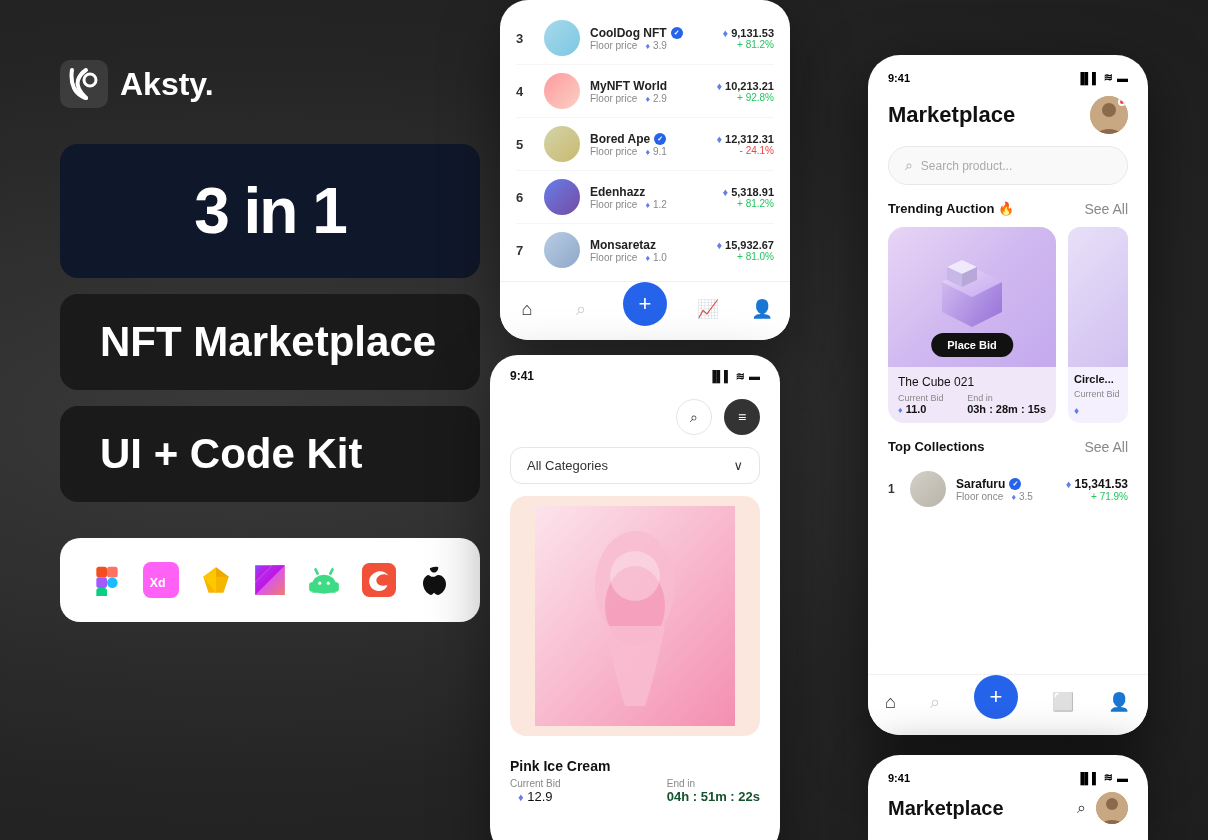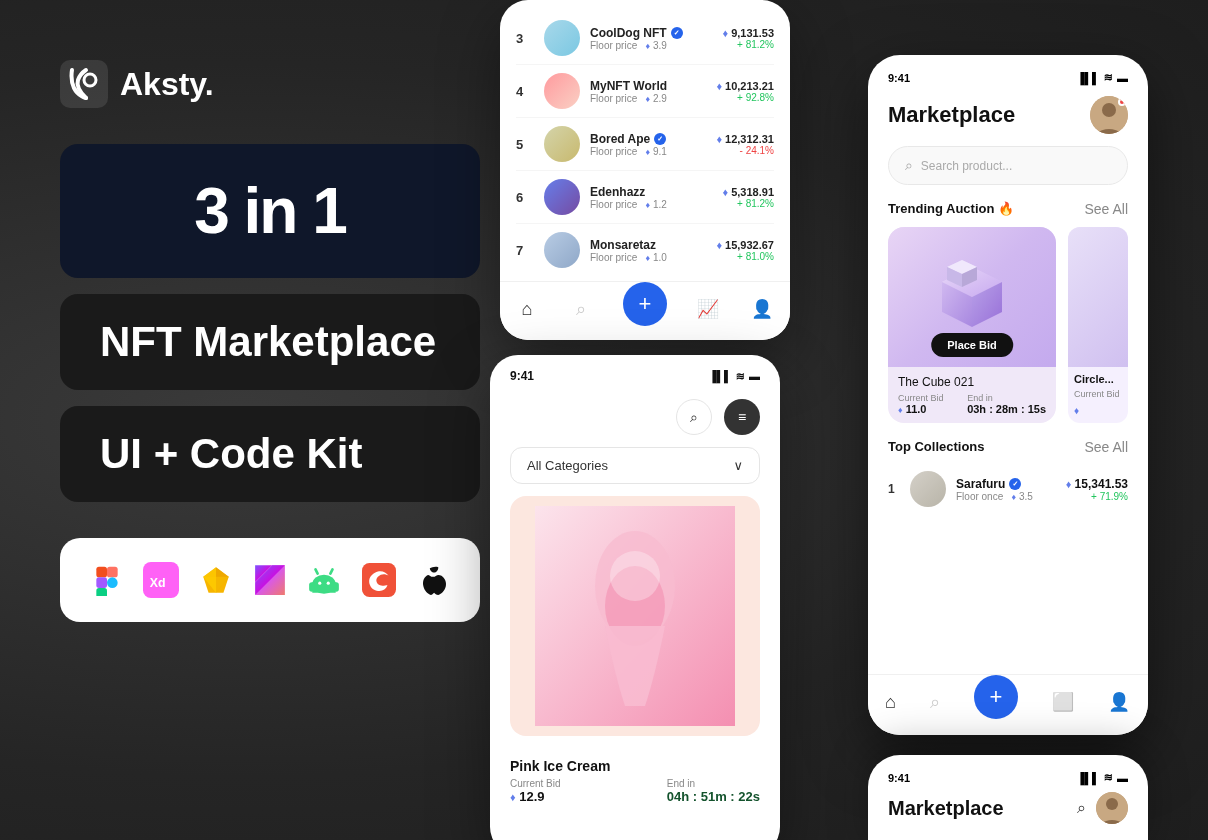--- a/index.html
+++ b/index.html
@@ -308,21 +308,21 @@
       color: #111;
     }
 
     .nft-bid-row {
       display: flex;
       justify-content: space-between;
       margin-top: 4px;
     }
 
     .nft-bid-label { font-size: 10px; color: #888; }
-    .nft-bid-value { font-size: 13px; font-weight: 700; color: #111; }
+    .nft-bid-value { font-size: 13px; font-weight: 400; color: #111; margin-left: 8px; }
     .nft-end-value { font-size: 13px; font-weight: 700; color: #14532d; text-align: right; }
 
     
     .phone-right {
       position: absolute;
       right: 60px;
       top: 55px;
       width: 280px;
       height: 680px;
       background: white;

